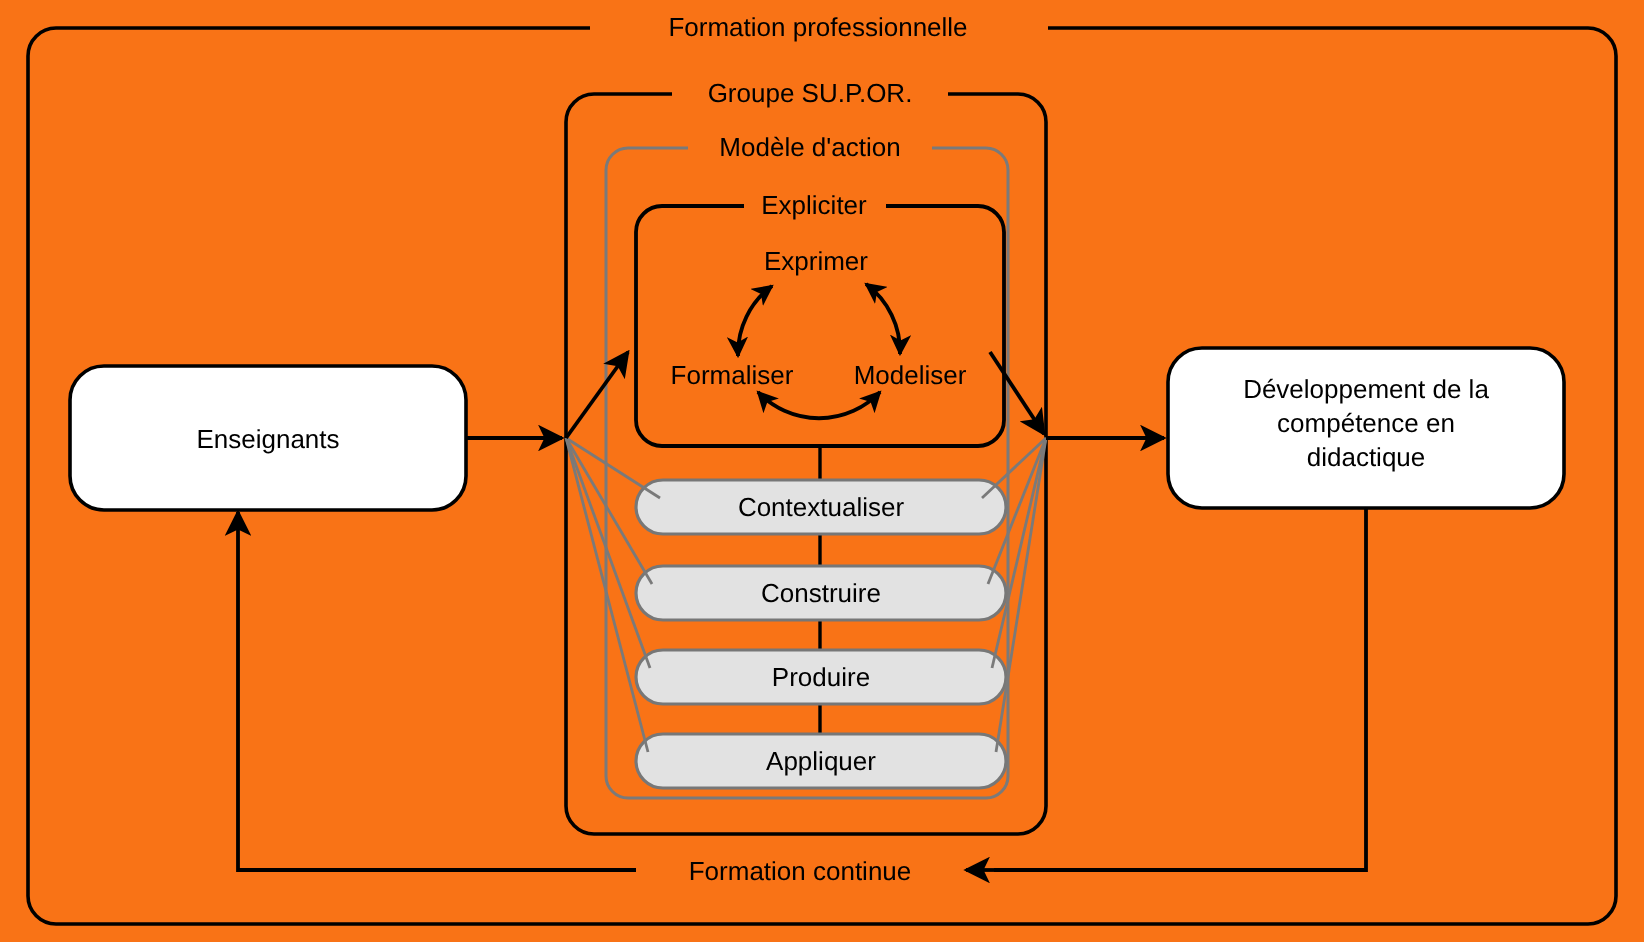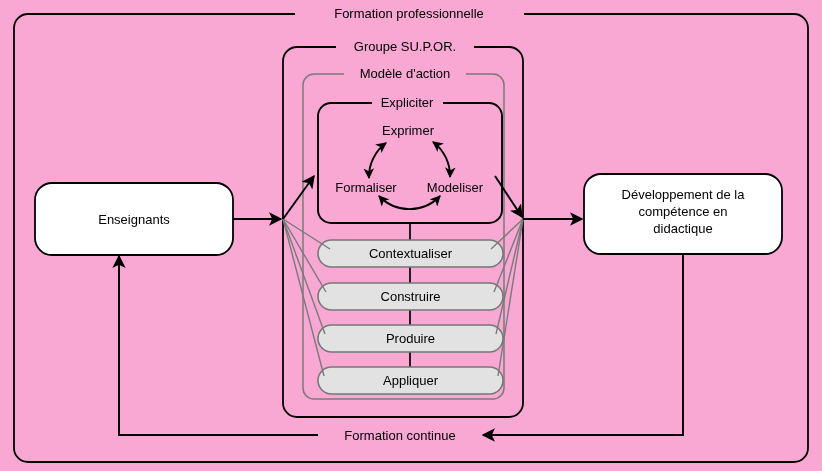--- a/index.html
+++ b/index.html
@@ -7,21 +7,21 @@
     padding: 0;
     background: #ffffff;
   }
   body {
     font-family: "Liberation Sans", sans-serif;
   }
   #canvas {
     position: relative;
     width: 822px;
     height: 471px;
-    background: #f9a8d4;
+    background: #f97316;
     overflow: hidden;
   }
   svg#diagram {
     position: absolute;
     left: 0;
     top: 0;
     width: 822px;
     height: 471px;
   }
   text {

